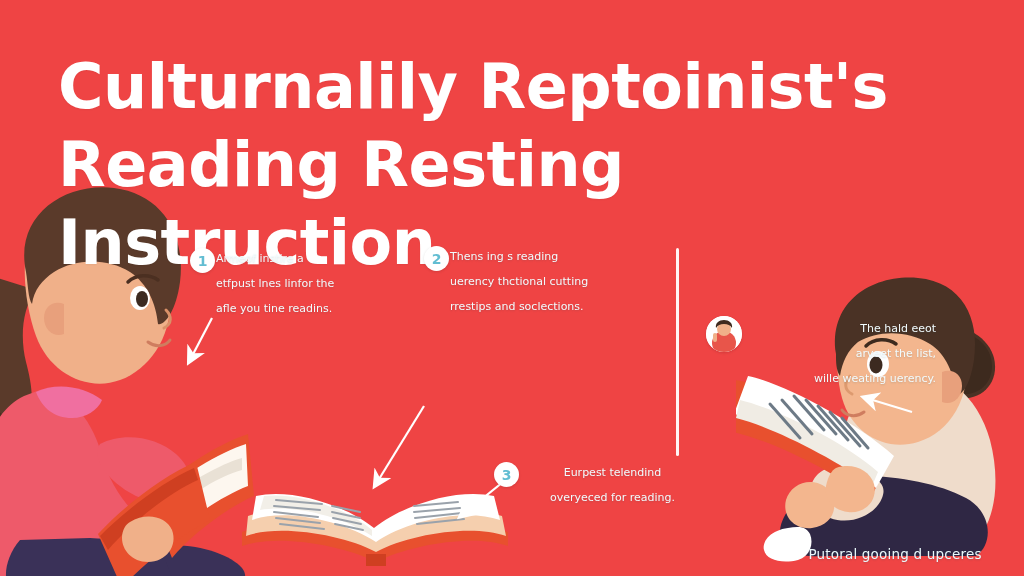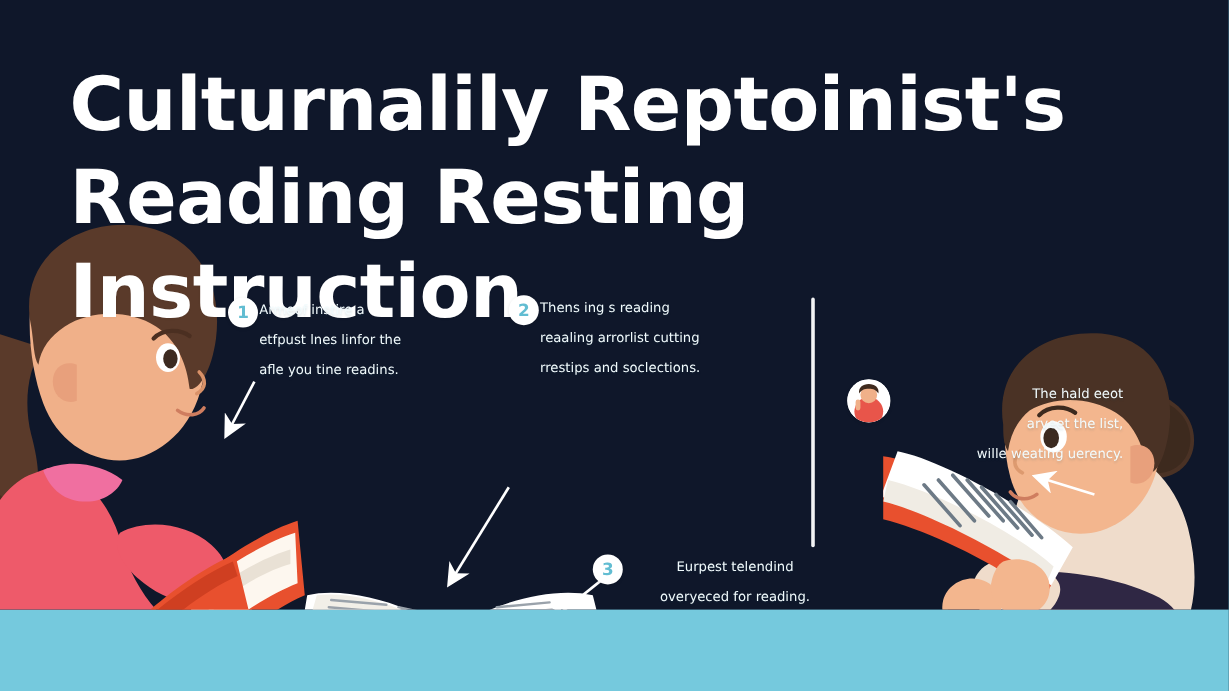--- a/index.html
+++ b/index.html
@@ -1,21 +1,21 @@
 <!DOCTYPE html>
 <html><head>
 <meta charset="utf-8">
 <style>
   html,body{margin:0;padding:0;}
   body{
     width:1024px;height:576px;overflow:hidden;
     font-family:"Liberation Sans", sans-serif;
     background:#75c9dd;
   }
-  #stage{position:relative;width:1024px;height:508px;background:#0f172a;overflow:hidden;}
+  #stage{position:relative;width:1024px;height:576px;background:#ef4444;overflow:hidden;}
 
   
   .title{
     position:absolute;left:58px;top:48px;width:920px;
     color:#ffffff;
     font-family:"DejaVu Sans", sans-serif;
     font-weight:700;
     font-size:62px;
     line-height:78px;
     letter-spacing:-0.5px;
@@ -246,21 +246,21 @@
   <div class="callout" id="item-1">
     <div class="badge">1</div>
     <div class="body">Armeof instire a
 etfpust lnes linfor the
 afle you tine readins.</div>
   </div>
 
   <div class="callout" id="item-2">
     <div class="badge">2</div>
     <div class="body">Thens ing s reading
-reaaling arrorlist cutting
+uerency thctional cutting
 rrestips and soclections.</div>
   </div>
 
 
   <div class="callout" id="item-3">
     <div class="badge">3</div>
     <div class="body">Eurpest telendind
 overyeced for reading.</div>
   </div>
 
@@ -273,14 +273,15 @@
         <path d="M11 11 C11 5 25 5 25 11 C25 8 22 6 18 6 C14 6 11 8 11 11 Z" fill="#3f2a1e"></path>
         <path d="M10 12 C9 7 13 4 18 4 C23 4 27 7 26 12 C24 9 22 8 18 8 C14 8 12 9 10 12 Z" fill="#3f2a1e"></path>
         <rect x="7" y="17" width="4" height="9" rx="2" fill="#f0b089"></rect>
       </svg>
     </div>
     <div class="body">The hald eeot
 arveet the list,
 wille weating uerency.</div>
   </div>
 
+  <div class="footer-caption">Putoral gooing d upceres</div>
 
 </div>
 
 </body></html>

